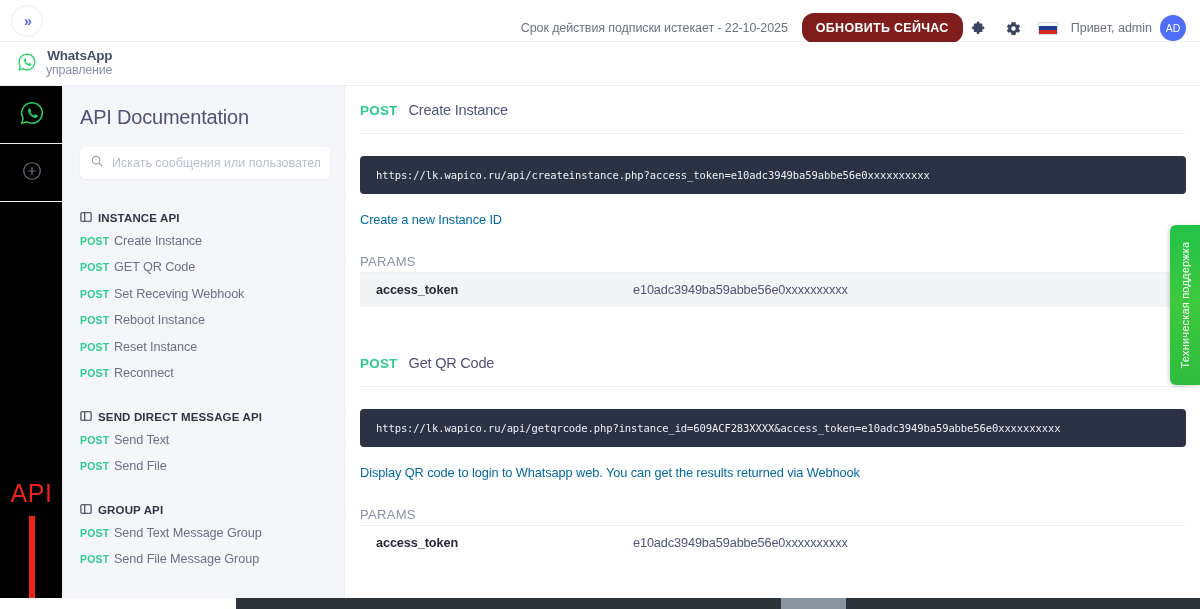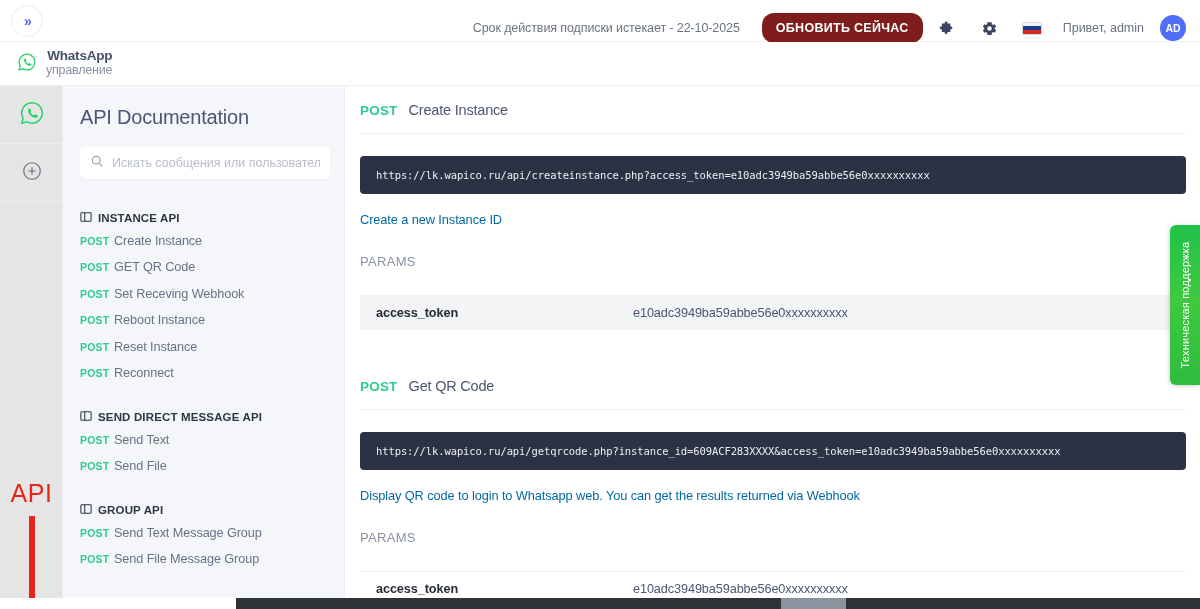--- a/index.html
+++ b/index.html
@@ -20,57 +20,57 @@
   .collapse-btn {
     position: absolute; left: 11px; top: 5px;
     width: 32px; height: 32px; border-radius: 50%;
     border: 1px solid #e9ecf2; background: #fff;
     display: flex; align-items: center; justify-content: center;
     color: #4f6df5; font-size: 14px; font-weight: bold; letter-spacing: -2px;
     cursor: pointer;
   }
   .topbar-right {
     position: absolute; right: 8px; top: 0; height: 56px;
-    display: flex; align-items: center; gap: 8px;
+    display: flex; align-items: center; gap: 0px;
   }
   .sub-expiry {
     font-size: 12.5px; color: #6b7280; white-space: nowrap;
     margin-right: 14px; letter-spacing: -0.1px;
   }
   .update-btn {
     background: #7f1d1d; color: #fff; border: none; border-radius: 12px;
     font-size: 12.5px; font-weight: 700; letter-spacing: .3px;
     padding: 8px 14px; cursor: pointer; white-space: nowrap;
     font-family: "Liberation Sans", sans-serif;
   }
   .hicon { width: 34px; height: 42px; display:flex; align-items:center; justify-content:center; cursor:pointer;}
   .greet { font-size: 12.5px; color: #6b7280; margin-left: 6px; margin-right: 8px; white-space: nowrap;}
   .avatar {
     width: 26px; height: 26px; border-radius: 50%; background: #4f6df5; color: #fff;
-    font-size: 10.5px; font-weight: 700; display: flex; align-items: center; justify-content: center;
+    font-size: 10.5px; font-weight: 400; display: flex; align-items: center; justify-content: center;
     margin-right: 6px;
   }
   .flag { width: 20px; height: 13px; border-radius:1px; overflow:hidden; display:flex; flex-direction:column; border:1px solid #d7dbe3;}
   .flag i { display:block; flex:1; }
   .flag .w{background:#f5f6f8;} .flag .b{background:#1f3a93;} .flag .r{background:#d52b1e;}
 
   
   .brandrow {
     position: absolute; left: 0; top: 42px; width: 1200px; height: 44px;
     background: #ffffff; border-bottom: 1px solid #eceef3;
     display: flex; align-items: center; padding-left: 17px; text-align: right;
   }
   .brand-text { margin-left: 9px; line-height: 1.08; }
   .brand-l1 { font-size: 13.5px; font-weight: 700; color: #49506b; letter-spacing: -.2px;}
   .brand-l2 { font-size: 12.5px; color: #8a90a6; letter-spacing: -.2px;}
 
   
   .rail {
     position: absolute; left: 0; top: 86px; width: 63px; height: 523px;
-    background: #e5e5e5; border-right: 1px solid #eceef3;
+    background: #000000; border-right: 1px solid #eceef3;
   }
   .rail-item { width: 63px; height: 58px; display: flex; align-items: center; justify-content: center; cursor: pointer;}
   .rail-sep { border-bottom: 1px solid #eceef3; }
   .api-ann {
     position: absolute; left: 0; top: 393px; width: 63px;
     text-align: center; color: #e8241b; font-size: 25px; letter-spacing: .5px;
     font-family: "Liberation Sans", sans-serif;
   }
   .api-arrow { position: absolute; left: 19px; top: 430px; }
 
@@ -117,21 +117,21 @@
   .ep-title .n { color: #4d5475; font-size: 14.5px; letter-spacing: -.2px;}
   .ep-rule { border-bottom: 1px solid #edeff3; margin-top: 15px; }
   .urlbar {
     margin-top: 22px; background: #2b3243; border-radius: 4px;
     height: 38px; display: flex; align-items: center; padding: 0 16px;
     color: #eceff5; font-family: "DejaVu Sans Mono", monospace;
     font-size: 10.5px; letter-spacing: -.1px; white-space: nowrap; overflow: hidden;
   }
   .ep-desc { margin-top: 18px; color: #0369a1; font-size: 12.8px; letter-spacing: -.1px;}
   .params-label { margin-top: 27px; color: #8b91a6; font-size: 13px; letter-spacing: .3px;}
-  .ptable { margin-top: 26px; border-top: 1px solid #edeff3; }
+  .ptable { margin-top: 3px; border-top: 1px solid #edeff3; }
   .prow { display: flex; align-items: center; height: 34px; padding: 0 0 0 16px; }
   .prow.alt { background: #f3f4f6; }
   .prow .k { width: 257px; font-size: 12.7px; font-weight: 700; color: #262b36; letter-spacing: -.1px;}
   .prow .v { font-size: 12.7px; color: #4d5475; letter-spacing: -.1px;}
 
   
   .support {
     position: absolute; right: 0; top: 225px; width: 30px; height: 160px;
     background: linear-gradient(180deg,#21c249 0%,#3fc940 48%,#2fbb3d 100%);
     border-radius: 6px 0 0 6px; cursor: pointer;

